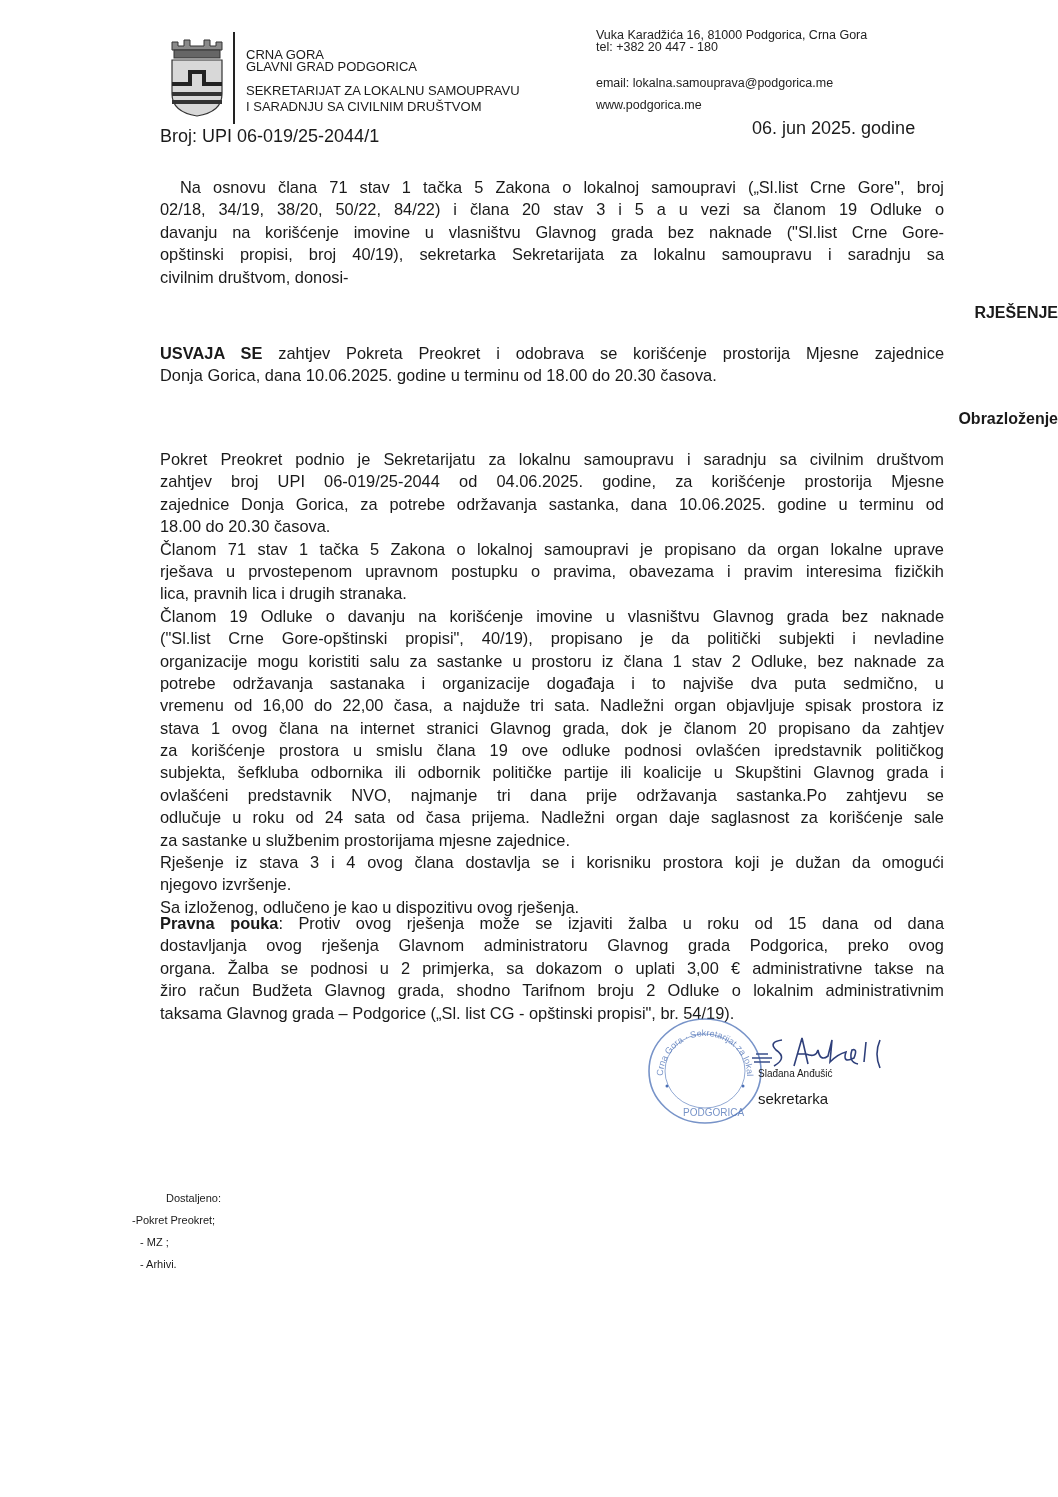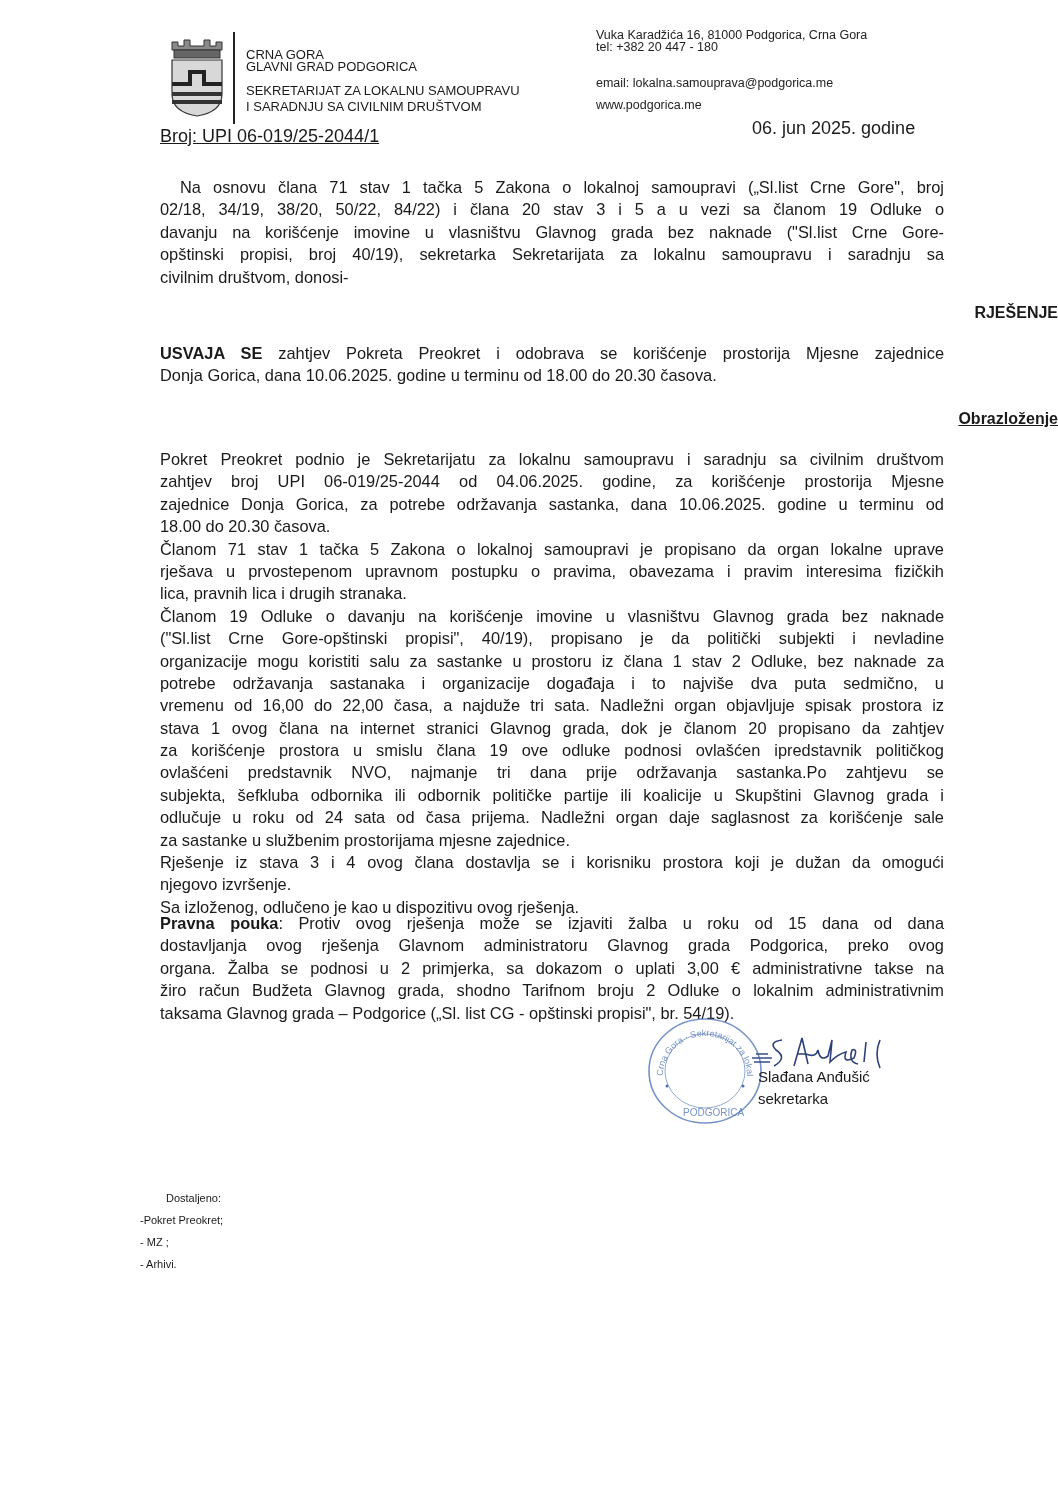--- a/index.html
+++ b/index.html
@@ -5,30 +5,30 @@
     html, body { margin: 0; padding: 0; background: #ffffff; }
     body { width: 1058px; height: 1497px; position: relative; overflow: hidden;
            font-family: "Liberation Sans", sans-serif; color: #1a1a1a; }
     .abs { position: absolute; }
     .crest { left: 168px; top: 36px; width: 58px; height: 82px; }
     .vline { left: 233px; top: 32px; width: 2px; height: 92px; background: #222; }
     .org { left: 246px; top: 36px; font-size: 13px; line-height: 1; }
     .org div { position: absolute; white-space: nowrap; left: 0; }
     .contact { left: 596px; top: 28px; font-size: 12.5px; color: #222; }
     .contact div { position: absolute; white-space: nowrap; left: 0; text-align: right; }
-    .broj { left: 160px; top: 126px; font-size: 18px; white-space: nowrap; text-decoration: underline; }
+    .broj { left: 160px; top: 126px; font-size: 18px; white-space: nowrap; }
     .date { left: 752px; top: 118px; font-size: 18px; white-space: nowrap; }
     .para { left: 160px; width: 784px; font-size: 16.4px; line-height: 22.4px;
             text-align: justify; font-family: "Liberation Sans Narrow","Liberation Sans", sans-serif; }
     .para .ln { display: block; text-align: justify; text-align-last: justify; white-space: nowrap; height: 22.4px; overflow: visible; }
     .para .ln.last { text-align-last: left; }
     .heading { font-weight: bold; font-size: 16px; white-space: nowrap; left: 0; width: 1058px; text-align: right; }
     b { font-weight: bold; }
     .stamp { left: 645px; top: 1016px; width: 120px; height: 110px; }
-    .sig-name { left: 758px; top: 1068px; font-size: 15px; white-space: nowrap; }
+    .sig-name { left: 758px; top: 1068px; font-size: 10px; white-space: nowrap; }
     .sig-title { left: 758px; top: 1090px; font-size: 15px; white-space: nowrap; }
     .signature { left: 746px; top: 1028px; width: 150px; height: 46px; }
     .dost { left: 160px; font-size: 11px; white-space: nowrap; }
   </style>
 </head>
 <body>
 
 <svg class="abs crest" viewBox="0 0 58 82">
   <path d="M4 14 L4 6 L10 6 L10 10 L16 10 L16 4 L22 4 L22 10 L36 10 L36 4 L42 4 L42 10 L48 10 L48 6 L54 6 L54 14 Z" fill="#8a8a8a" stroke="#333" stroke-width="1"></path>
   <rect x="6" y="14" width="46" height="8" fill="#666" stroke="#333" stroke-width="1"></rect>
@@ -63,38 +63,38 @@
   <span class="ln">opštinski propisi, broj 40/19), sekretarka Sekretarijata za lokalnu samoupravu i saradnju sa</span>
   <span class="ln last">civilnim društvom, donosi-</span>
 </div>
 
 <div class="abs heading" style="top:304px">RJEŠENJE</div>
 <div class="abs para" style="top:342px">
   <span class="ln"><b>USVAJA SE</b><span> zahtjev Pokreta Preokret i odobrava se korišćenje prostorija Mjesne zajednice</span></span>
   <span class="ln last">Donja Gorica, dana 10.06.2025. godine u terminu od 18.00 do 20.30 časova.</span>
 </div>
 
-<div class="abs heading" style="top:410px; font-size:16px;text-decoration:underline;">Obrazloženje</div>
+<div class="abs heading" style="top:410px; font-size:16px;">Obrazloženje</div>
 <div class="abs para" id="reasoning" style="top:448px">
     <span class="ln">Pokret Preokret podnio je Sekretarijatu za lokalnu samoupravu i saradnju sa civilnim društvom</span>
     <span class="ln">zahtjev broj UPI 06-019/25-2044 od 04.06.2025. godine, za korišćenje prostorija Mjesne</span>
     <span class="ln">zajednice Donja Gorica, za potrebe održavanja sastanka, dana 10.06.2025. godine u terminu od</span>
     <span class="ln last">18.00 do 20.30 časova.</span>
     <span class="ln">Članom 71 stav 1 tačka 5  Zakona o lokalnoj samoupravi je propisano da organ lokalne uprave</span>
     <span class="ln">rješava u prvostepenom upravnom postupku o pravima, obavezama i pravim interesima fizičkih</span>
     <span class="ln last">lica, pravnih lica i drugih stranaka.</span>
     <span class="ln">Članom 19 Odluke o davanju na korišćenje imovine u vlasništvu Glavnog grada bez naknade</span>
     <span class="ln">("Sl.list Crne Gore-opštinski propisi", 40/19), propisano je da politički subjekti i nevladine</span>
     <span class="ln">organizacije mogu koristiti salu za sastanke u prostoru iz člana 1 stav 2 Odluke, bez naknade za</span>
     <span class="ln">potrebe održavanja sastanaka i organizacije događaja i to najviše dva puta sedmično, u</span>
     <span class="ln">vremenu od 16,00 do 22,00 časa, a najduže tri sata. Nadležni organ objavljuje spisak prostora iz</span>
     <span class="ln">stava 1 ovog člana na internet stranici Glavnog grada, dok je članom 20 propisano  da zahtjev</span>
     <span class="ln">za korišćenje prostora u smislu člana 19 ove odluke podnosi ovlašćen ipredstavnik političkog</span>
+    <span class="ln">subjekta, šefkluba odbornika ili odbornik političke partije ili koalicije u Skupštini Glavnog grada i</span>
     <span class="ln">ovlašćeni predstavnik NVO, najmanje tri dana prije održavanja sastanka.Po zahtjevu se</span>
-    <span class="ln">subjekta, šefkluba odbornika ili odbornik političke partije ili koalicije u Skupštini Glavnog grada i</span>
     <span class="ln">odlučuje u roku od 24 sata od časa prijema. Nadležni organ daje saglasnost za korišćenje sale</span>
     <span class="ln last">za sastanke u službenim prostorijama mjesne zajednice.</span>
     <span class="ln">Rješenje iz stava 3 i 4 ovog člana dostavlja se i korisniku prostora koji je dužan da omogući</span>
     <span class="ln last">njegovo izvršenje.</span>
     <span class="ln last">Sa izloženog, odlučeno je kao u dispozitivu ovog rješenja.</span>
   </div>
 
 <div class="abs para" style="top:912px">
   <span class="ln"><b>Pravna pouka</b><span>: Protiv ovog rješenja može se izjaviti žalba u roku od 15 dana od dana</span></span>
   <span class="ln">dostavljanja ovog rješenja Glavnom administratoru Glavnog grada Podgorica, preko ovog</span>
@@ -116,15 +116,15 @@
 </svg>
 <svg class="abs signature" viewBox="0 0 150 46">
   <path d="M6 30 L26 30 M8 34 L24 34 M10 26 L22 26" stroke="#3a4f8a" stroke-width="1.5" fill="none"></path>
   <path d="M36 12 Q22 14 30 22 Q42 30 28 38" stroke="#2e3f7a" stroke-width="1.6" fill="none"></path>
   <path d="M48 38 L56 10 L62 36 M52 26 L60 26 Q70 30 72 22 Q74 34 82 28 L86 12 L84 34 Q92 26 100 24 Q96 36 108 30 Q112 20 106 22 Q102 34 112 36 M120 14 L118 34 M134 12 Q128 26 134 40" stroke="#2e3f7a" stroke-width="1.6" fill="none"></path>
 </svg>
 <div class="abs sig-name">Slađana Anđušić</div>
 <div class="abs sig-title">sekretarka</div>
 
 <div class="abs dost" style="top:1192px; left:166px;">Dostaljeno:</div>
-<div class="abs dost" style="top:1214px; left:140px;">-Pokret Preokret;</div>
+<div class="abs dost" style="top:1214px; left:132px;">-Pokret Preokret;</div>
 <div class="abs dost" style="top:1236px; left:140px;">- MZ ;</div>
 <div class="abs dost" style="top:1258px; left:140px;">- Arhivi.</div>
 
 </body></html>

